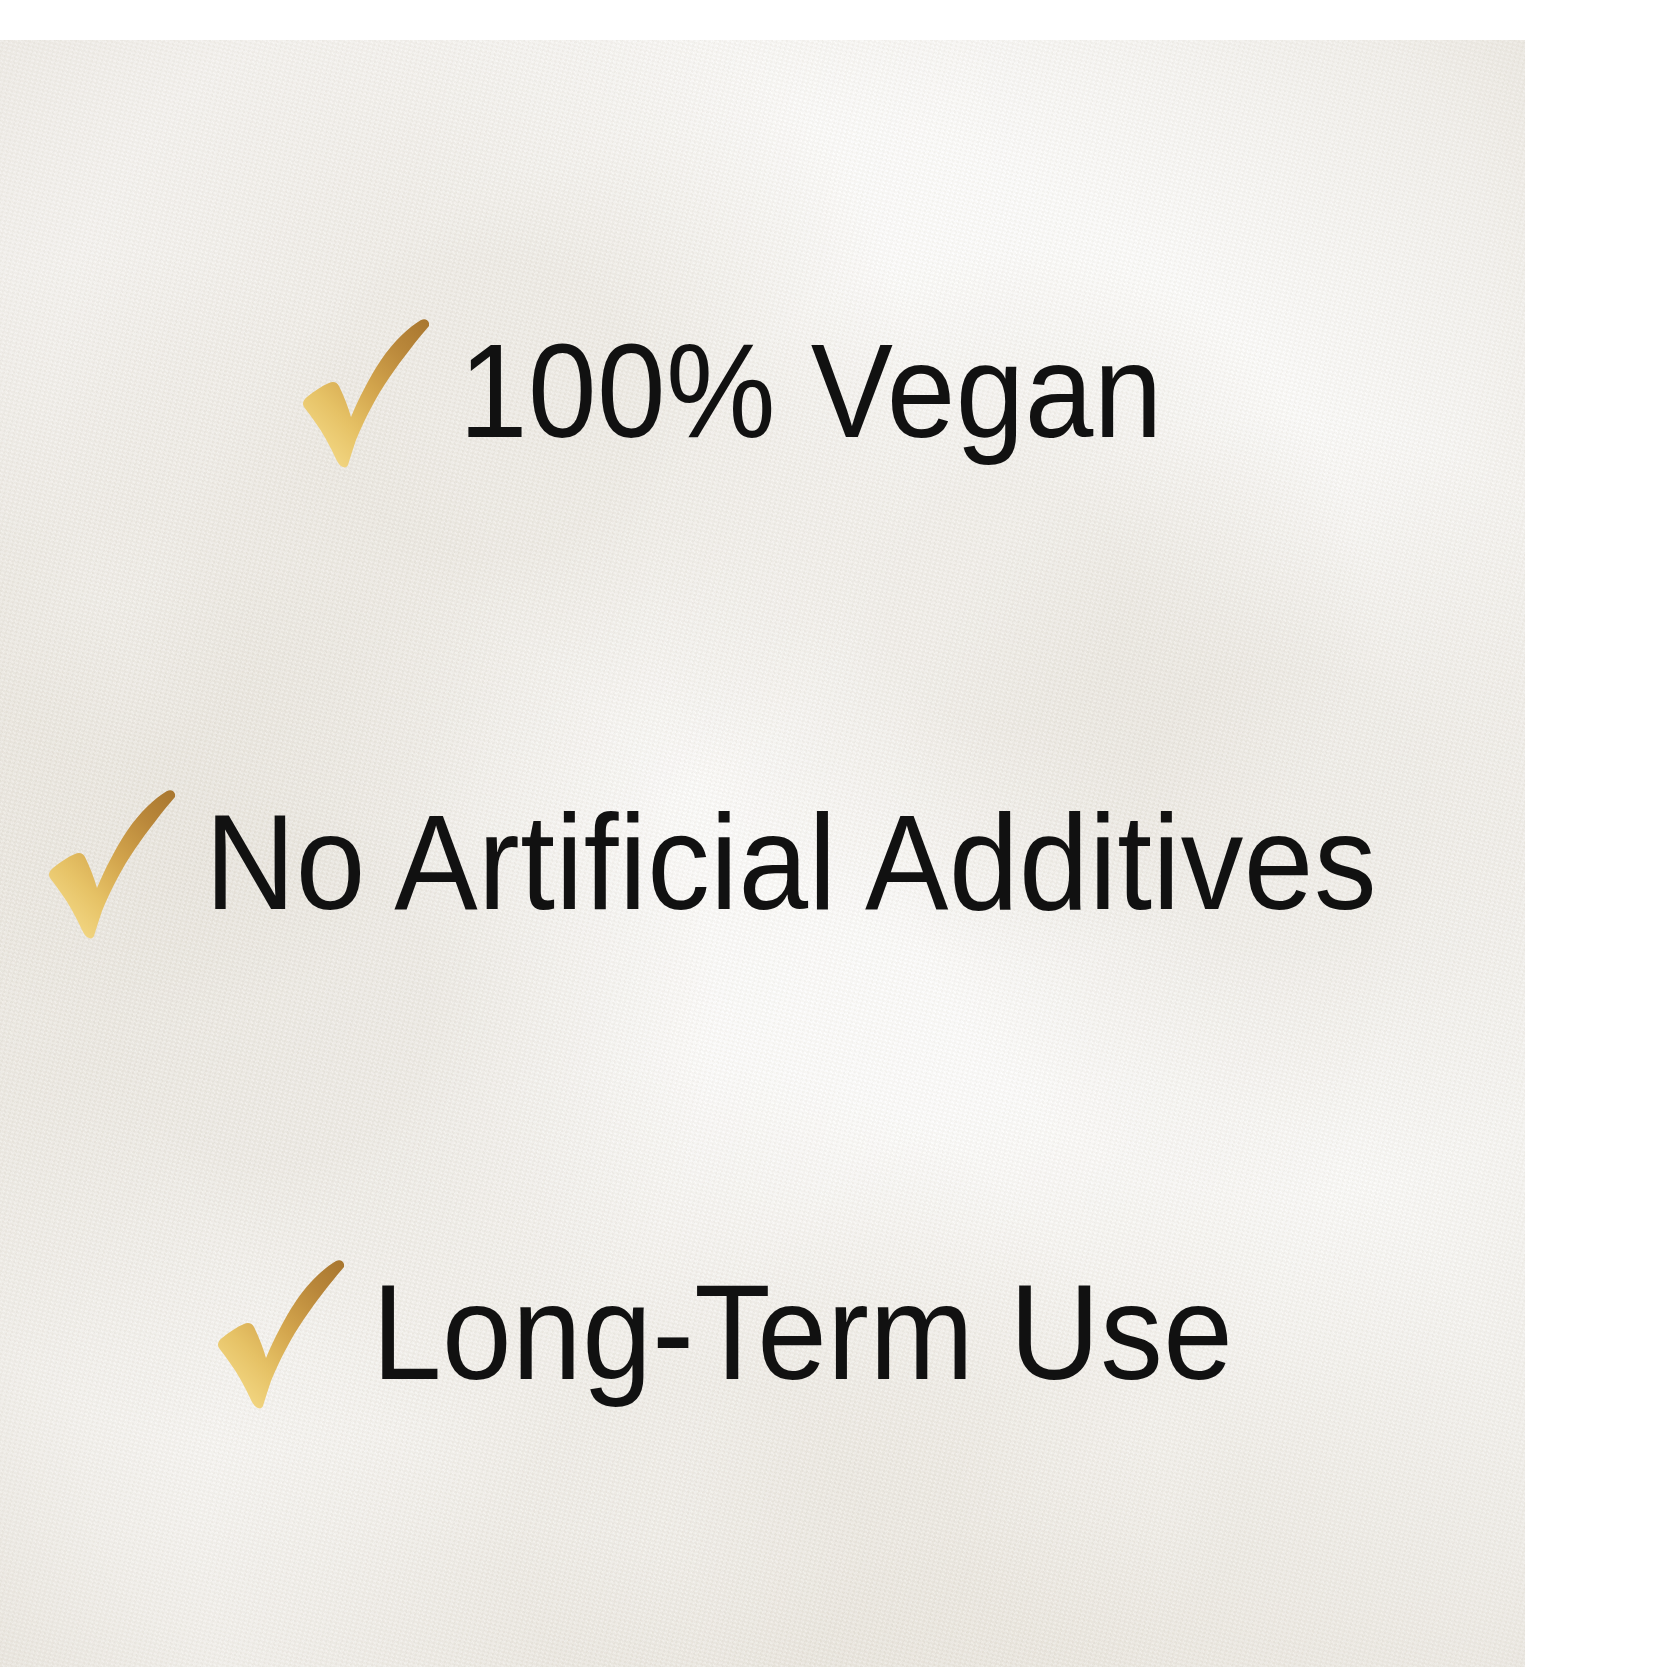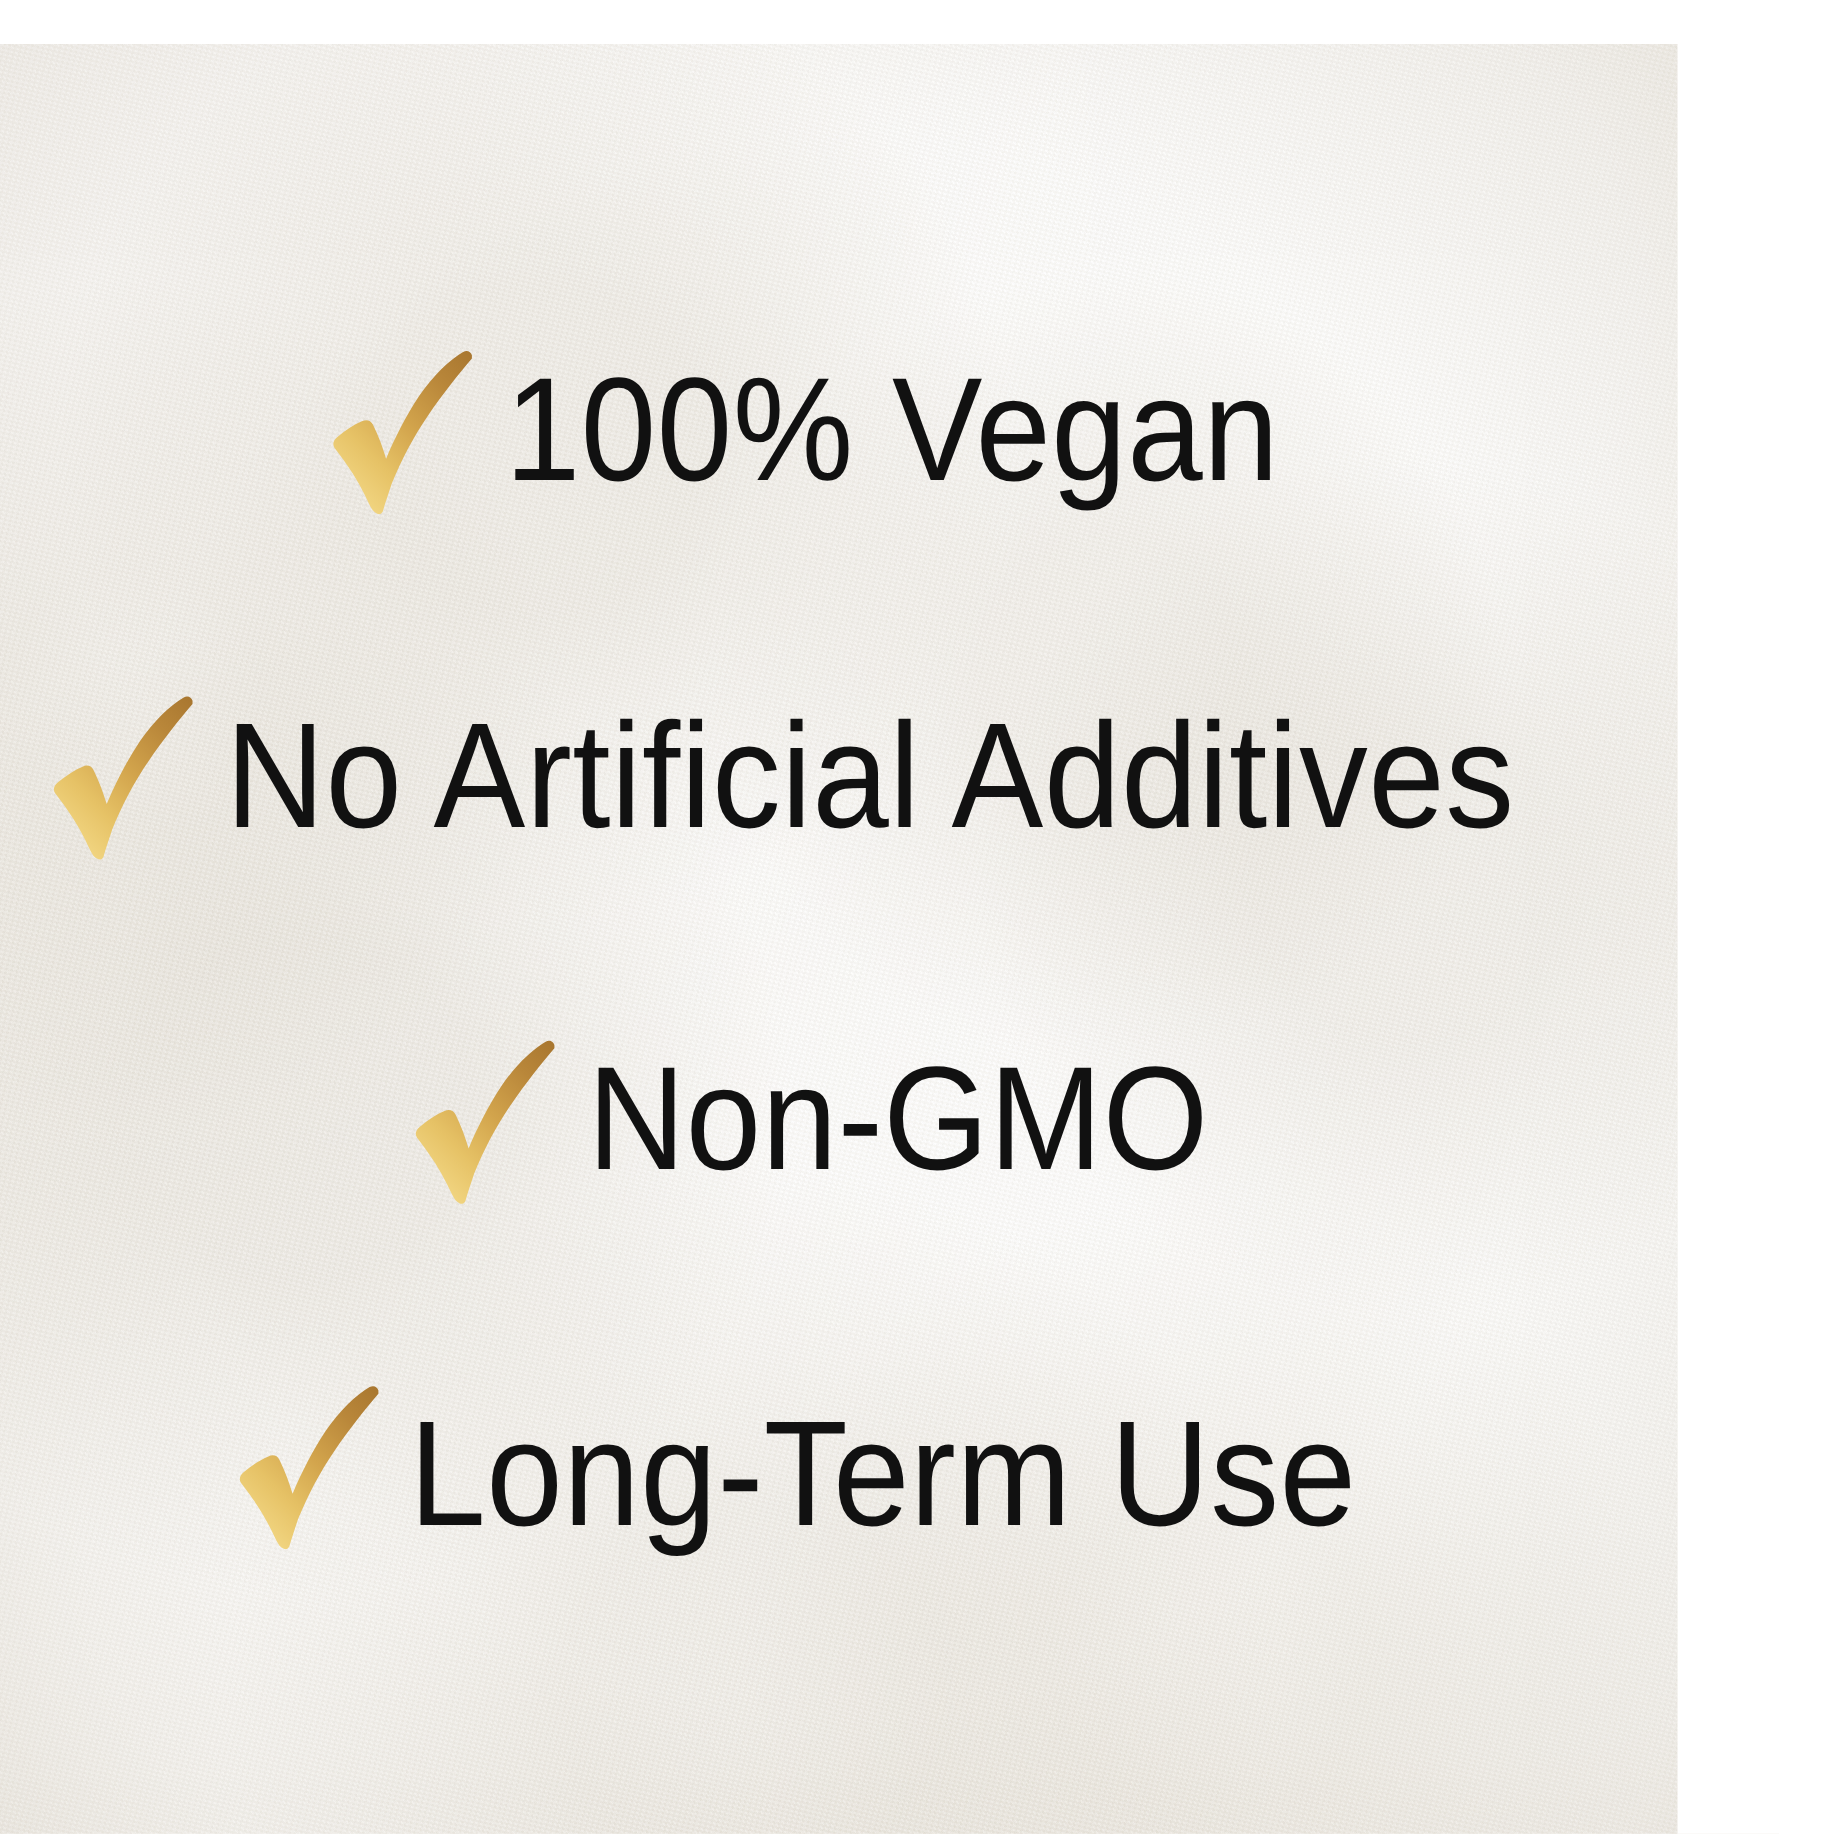--- a/index.html
+++ b/index.html
@@ -105,21 +105,21 @@
     -webkit-font-smoothing: antialiased;
   }
 
   
   .row-1 .row-label { font-size: 134px; }
   .row-2 .row-label { font-size: 136px; }
   .row-3 .row-label { font-size: 134px; }
   .row-4 .row-label { font-size: 136px; }
 
   .row-2 { }
-  .row-4 { gap: 24px; align-items: flex-end; }
+  .row-4 { gap: 24px; }
 </style>
 </head>
 <body>
 
 <div id="poster">
 
   <div class="paper-layer paper-a"></div>
   <div class="paper-layer paper-b"></div>
   <div class="paper-layer paper-c"></div>
   <div class="paper-layer paper-d"></div>
@@ -175,41 +175,20 @@
                  C32 63 36 64 38 68
                  C43 78 47 89 50 99
                  C58 80 68 60 80 42
                  C93 23 108 9 120 2
                  C124 0 127 2 128 5
                  Z" fill="url(#goldGrad)"></path>
       </svg>
       <div class="row-label">No Artificial Additives</div>
     </div>
 
-    <div class="check-row row-3">
-      <svg class="check-icon" viewBox="0 0 132 150">
-        <path d="M128 8
-                 C116 22 101 41 88 60
-                 C75 79 64 100 55 122
-                 C52 131 49 140 47 147
-                 C46 149 44 150 42 149
-                 C39 148 37 145 35 141
-                 C29 128 22 115 14 104
-                 C10 98 6 93 3 89
-                 C1 86 2 82 6 79
-                 C13 73 21 68 28 65
-                 C32 63 36 64 38 68
-                 C43 78 47 89 50 99
-                 C58 80 68 60 80 42
-                 C93 23 108 9 120 2
-                 C124 0 127 2 128 5
-                 Z" fill="url(#goldGrad)"></path>
-      </svg>
-      <div class="row-label">Non-GMO</div>
-    </div>
 
     <div class="check-row row-4">
       <svg class="check-icon" viewBox="0 0 132 150">
         <path d="M128 8
                  C116 22 101 41 88 60
                  C75 79 64 100 55 122
                  C52 131 49 140 47 147
                  C46 149 44 150 42 149
                  C39 148 37 145 35 141
                  C29 128 22 115 14 104

